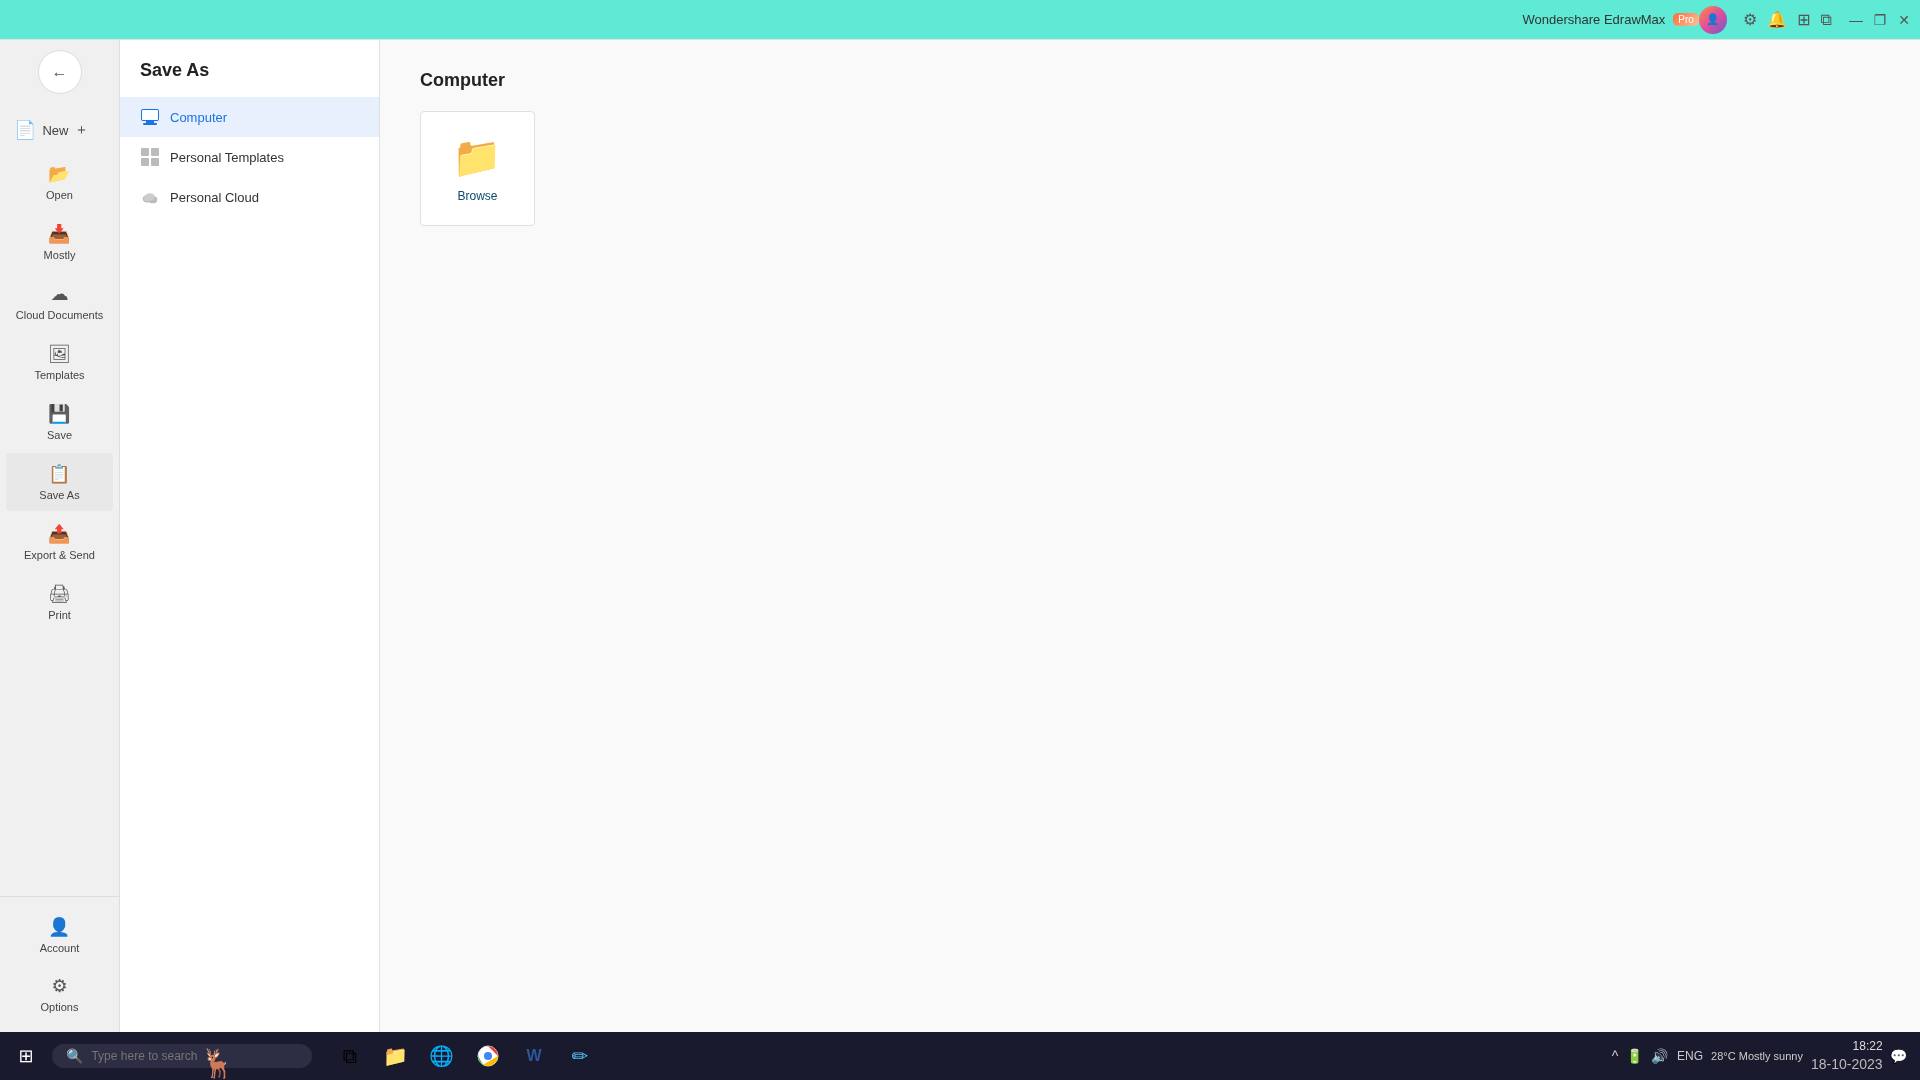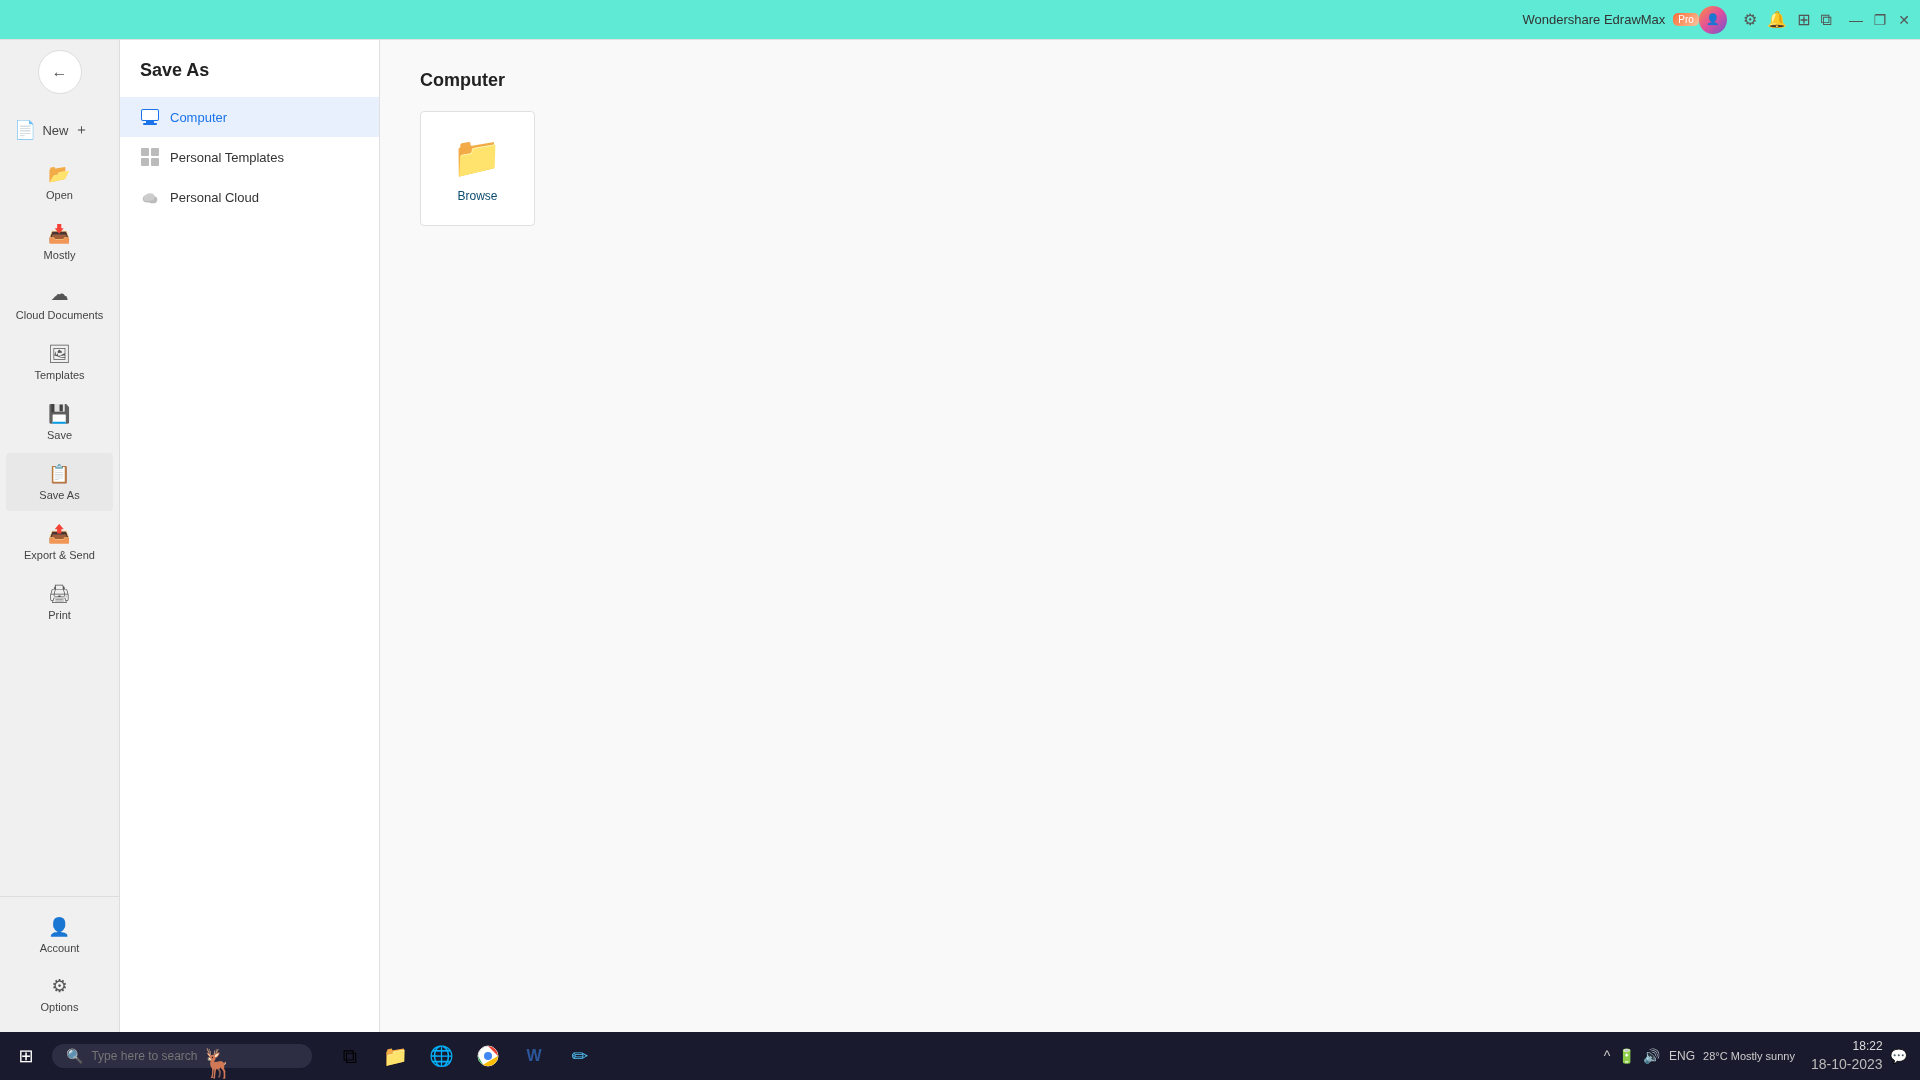--- a/index.html
+++ b/index.html
@@ -274,21 +274,21 @@
     .taskbar-right {
       margin-left: auto;
       display: flex;
       align-items: center;
       gap: 8px;
       padding-right: 12px;
       color: #ccc;
       font-size: 11px;
     }
     .sys-icon { font-size: 14px; color: #ccc; cursor: pointer; }
-    .taskbar-time { text-align: right; line-height: 1.4; margin-left: 8px; }
+    .taskbar-time { text-align: right; line-height: 1.4; }
     .taskbar-animal {
       position: absolute;
       bottom: 0;
       left: 200px;
       font-size: 28px;
     }
   </style>
 </head>
 <body>
 

